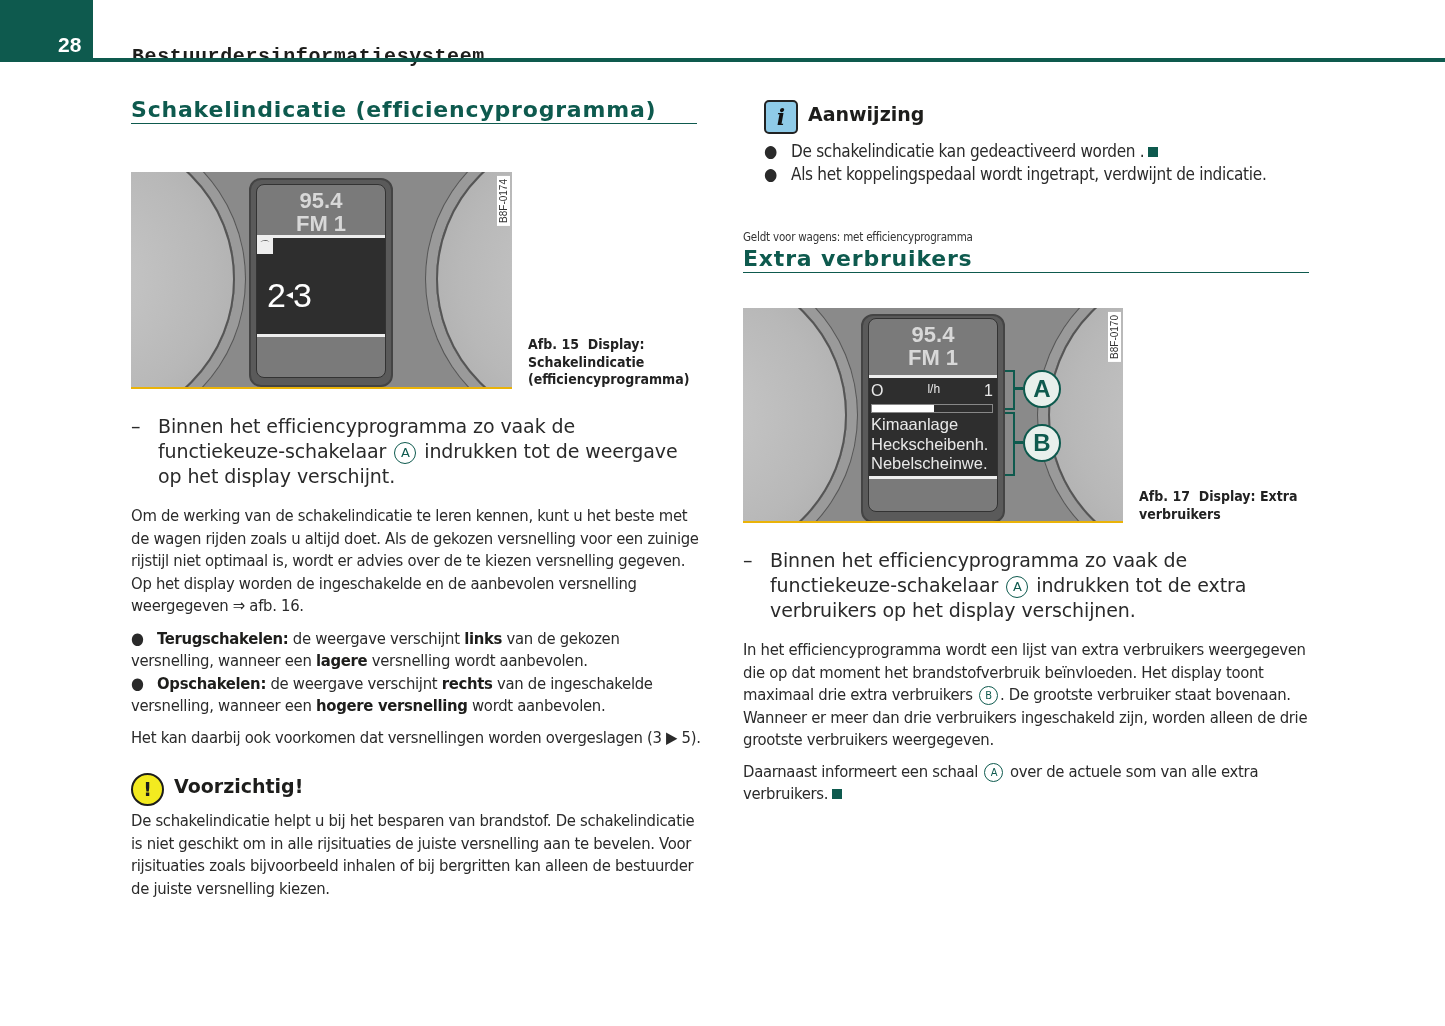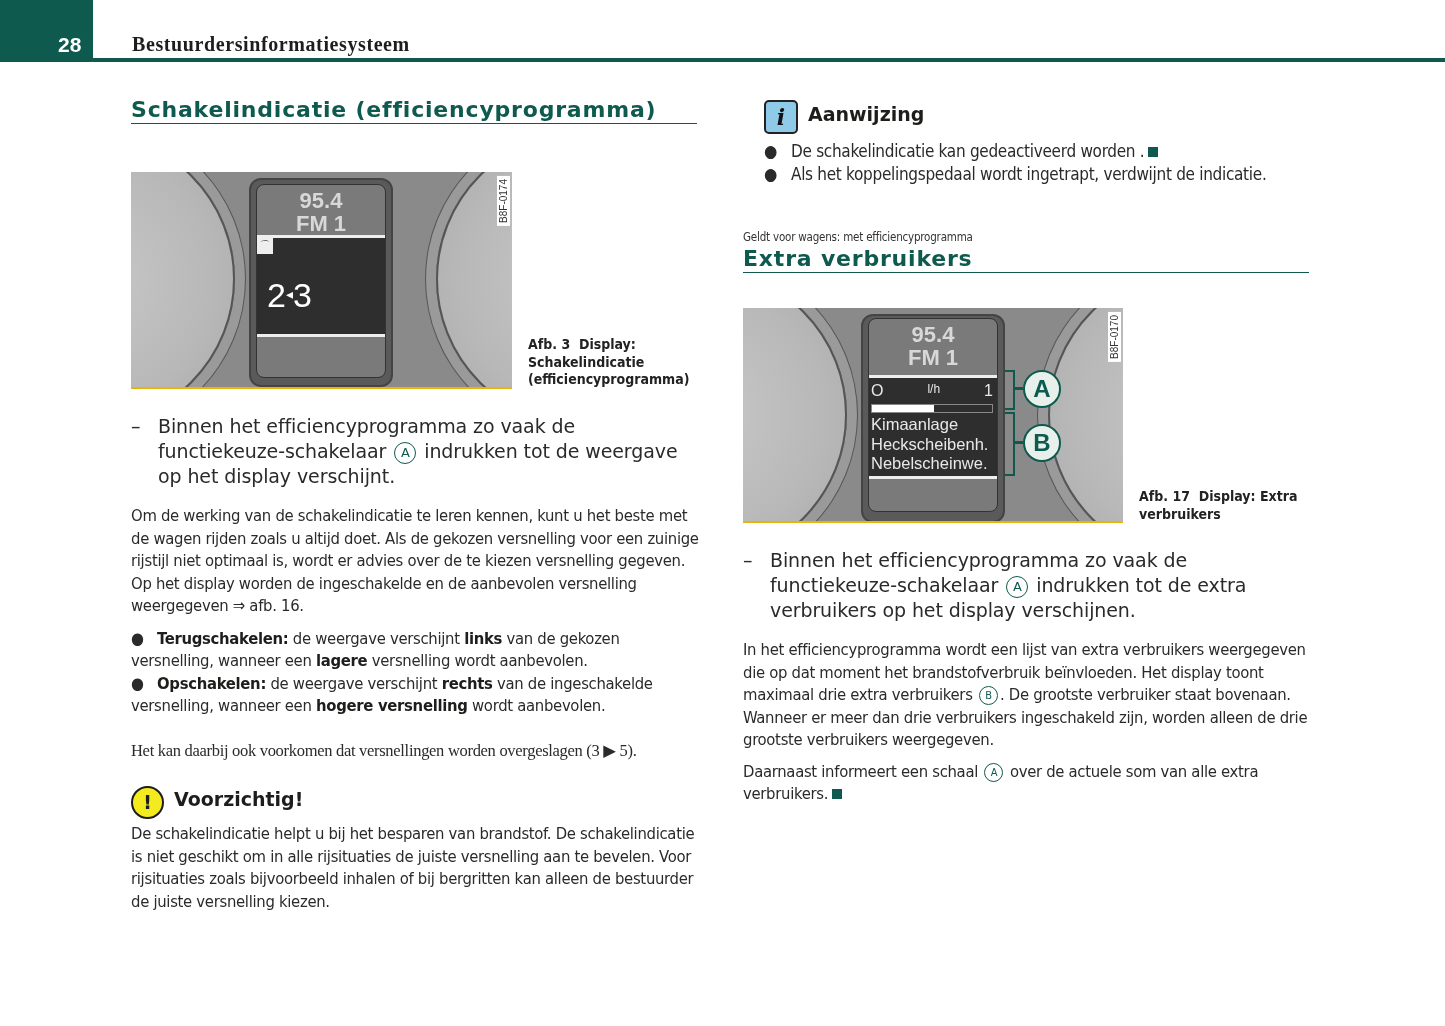--- a/index.html
+++ b/index.html
@@ -4,21 +4,21 @@
 <style>
   html, body { margin: 0; padding: 0; background: #ffffff; }
   body {
     width: 1445px; height: 1026px; position: relative; overflow: hidden;
     font-family: "DejaVu Sans", sans-serif; color: #222;
   }
 
   
   .hdr-block { position: absolute; left: 0; top: 0; width: 93px; height: 62px; background: #0e5a4e; }
   .page-num { position: absolute; left: 58px; top: 33px; color: #fff; font-weight: bold; font-size: 21px; font-family: "Liberation Sans", sans-serif; }
-  .hdr-title { position: absolute; left: 132px; top: 33px; font-size: 20px; font-weight: bold; letter-spacing: 0.6px; color: #1d1d1b; font-family: Liberation Serif, serif; }
+  .hdr-title { position: absolute; left: 132px; top: 45px; font-size: 20px; font-weight: bold; letter-spacing: 0.6px; color: #1d1d1b; font-family: Liberation Mono, monospace; }
   .hdr-line { position: absolute; left: 93px; top: 58px; width: 1352px; height: 4px; background: #0e5a4e; }
 
   .col { position: absolute; }
   .col-left { left: 131px; top: 95px; width: 566px; }
 
   .applies { font-size: 11.5px; color: #333; font-family: "DejaVu Sans Condensed", "DejaVu Sans", sans-serif; letter-spacing: -0.2px; }
   .sec-title { font-size: 22px; font-weight: bold; color: #0e5a4e; letter-spacing: 0.8px; border-bottom: 1.5px solid #0e5a4e; padding-bottom: 1px; margin-top: 2px; font-family: "DejaVu Sans", sans-serif; }
 
   .body-text { font-size: 16.5px; line-height: 22.5px; color: #2a2a2a; font-family: "DejaVu Sans Condensed", "DejaVu Sans", sans-serif; letter-spacing: -0.3px; }
   .step { font-size: 19px; line-height: 24.5px; color: #2a2a2a; display: flex; letter-spacing: -0.1px; }
@@ -72,42 +72,42 @@
     <div class="mid" style="top:50px; height:96px;">
       <div style="position:absolute; left:0; top:0; width:16px; height:16px; background:#eee; color:#333; font-size:11px; text-align:center; line-height:16px;">⌒</div>
       <div style="position:absolute; left:10px; top:38px; color:#fff; font-size:34px; font-family:'Liberation Sans',sans-serif;text-align:right;">
         <span>2</span><span style="font-size:14px; vertical-align:8px;">◂</span><span>3</span>
       </div>
     </div>
   </div>
   <div class="fig-code" style="right:2px; top:4px;">B8F-0174</div>
 </div>
 <div class="caption" style="left:528px; top:336px; width:172px;">
-  <span>Afb. 3</span>&nbsp;
+  <span>Afb. 15</span>&nbsp;
   <span>Display: Schakelindicatie (efficiencyprogramma)</span>
 </div>
 
 <div class="col" style="left:131px; top:414px; width:570px;">
   <div class="step">
     <span class="dash">–</span>
     <span><span>Binnen het efficiencyprogramma zo vaak de functiekeuze-schakelaar</span> <span class="circ">A</span> <span>indrukken tot de weergave op het display verschijnt.</span></span>
   </div>
 
   <div class="body-text" style="margin-top:17px;">Om de werking van de schakelindicatie te leren kennen, kunt u het beste met de wagen rijden zoals u altijd doet. Als de gekozen versnelling voor een zuinige rijstijl niet optimaal is, wordt er advies over de te kiezen versnelling gegeven. Op het display worden de ingeschakelde en de aanbevolen versnelling weergegeven ⇒ afb. 16.</div>
 
   <div class="body-text" style="margin-top:10px;">
     <div>
       <span style="display:inline-block; width:26px;">●</span><b>Terugschakelen:</b> <span>de weergave verschijnt</span> <b>links</b> <span>van de gekozen versnelling, wanneer een</span> <b>lagere</b> <span>versnelling wordt aanbevolen.</span>
     </div>
     <div style="margin-bottom:8px;">
       <span style="display:inline-block; width:26px;">●</span><b>Opschakelen:</b> <span>de weergave verschijnt</span> <b>rechts</b> <span>van de ingeschakelde versnelling, wanneer een</span> <b>hogere versnelling</b> <span>wordt aanbevolen.</span>
     </div>
   </div>
 
-  <div class="body-text" style="margin-top:22px;font-family:Liberation Serif, serif;">Het kan daarbij ook voorkomen dat versnellingen worden overgeslagen (3 ▶ 5).</div>
+  <div class="body-text" style="margin-top:9px;">Het kan daarbij ook voorkomen dat versnellingen worden overgeslagen (3 ▶ 5).</div>
 
   <div style="margin-top:24px;">
     <div>
       <span class="warn-icon">!</span><span class="box-title">Voorzichtig!</span>
     </div>
     <div class="body-text" style="margin-top:4px;">De schakelindicatie helpt u bij het besparen van brandstof. De schakelindicatie is niet geschikt om in alle rijsituaties de juiste versnelling aan te bevelen. Voor rijsituaties zoals bijvoorbeeld inhalen of bij bergritten kan alleen de bestuurder de juiste versnelling kiezen.</div>
   </div>
 </div>
 
 <div class="col" style="left:764px; top:100px; width:570px;">

